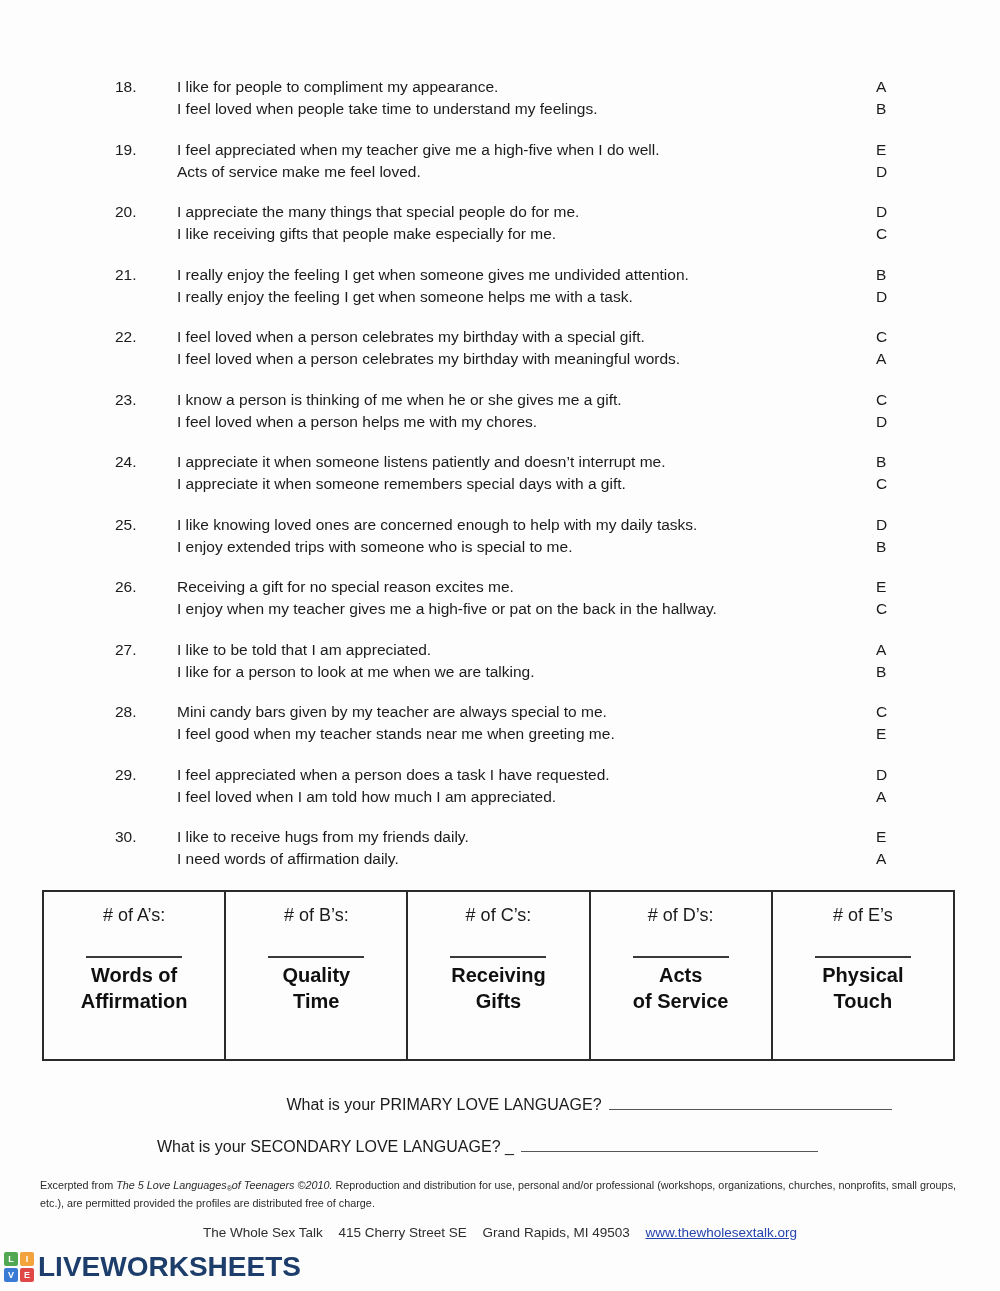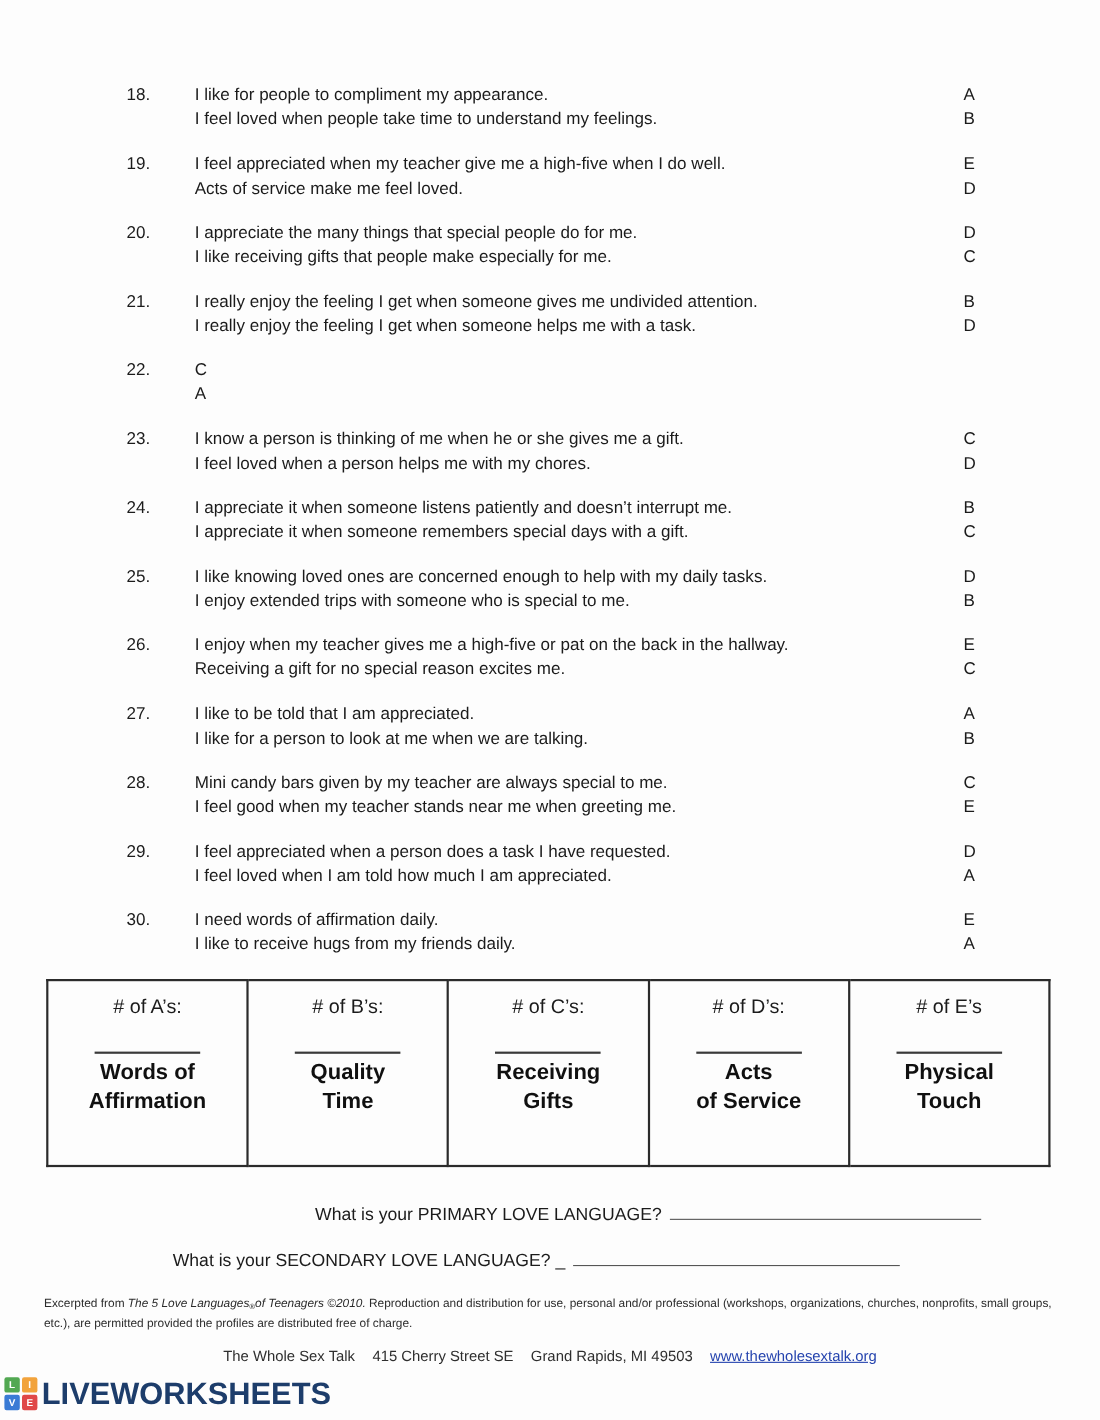--- a/index.html
+++ b/index.html
@@ -96,20 +96,24 @@
       <div>I really enjoy the feeling I get when someone helps me with a task.</div>
     </div>
     <div class="letters">
       <div>B</div>
       <div>D</div>
     </div>
   </div>
 
   <div class="item">
     <div class="num">22.</div>
+    <div class="stmts">
+      <div>I feel loved when a person celebrates my birthday with a special gift.</div>
+      <div>I feel loved when a person celebrates my birthday with meaningful words.</div>
+    </div>
     <div class="letters">
       <div>C</div>
       <div>A</div>
     </div>
   </div>
 
   <div class="item">
     <div class="num">23.</div>
     <div class="stmts">
       <div>I know a person is thinking of me when he or she gives me a gift.</div>
@@ -141,22 +145,22 @@
     </div>
     <div class="letters">
       <div>D</div>
       <div>B</div>
     </div>
   </div>
 
   <div class="item">
     <div class="num">26.</div>
     <div class="stmts">
+      <div>Receiving a gift for no special reason excites me.</div>
       <div>I enjoy when my teacher gives me a high-five or pat on the back in the hallway.</div>
-      <div>Receiving a gift for no special reason excites me.</div>
     </div>
     <div class="letters">
       <div>E</div>
       <div>C</div>
     </div>
   </div>
 
   <div class="item">
     <div class="num">27.</div>
     <div class="stmts">
@@ -189,22 +193,22 @@
     </div>
     <div class="letters">
       <div>D</div>
       <div>A</div>
     </div>
   </div>
 
   <div class="item">
     <div class="num">30.</div>
     <div class="stmts">
+      <div>I like to receive hugs from my friends daily.</div>
       <div>I need words of affirmation daily.</div>
-      <div>I like to receive hugs from my friends daily.</div>
     </div>
     <div class="letters">
       <div>E</div>
       <div>A</div>
     </div>
   </div>
 
 </div>
 
 <table class="sumtable">

